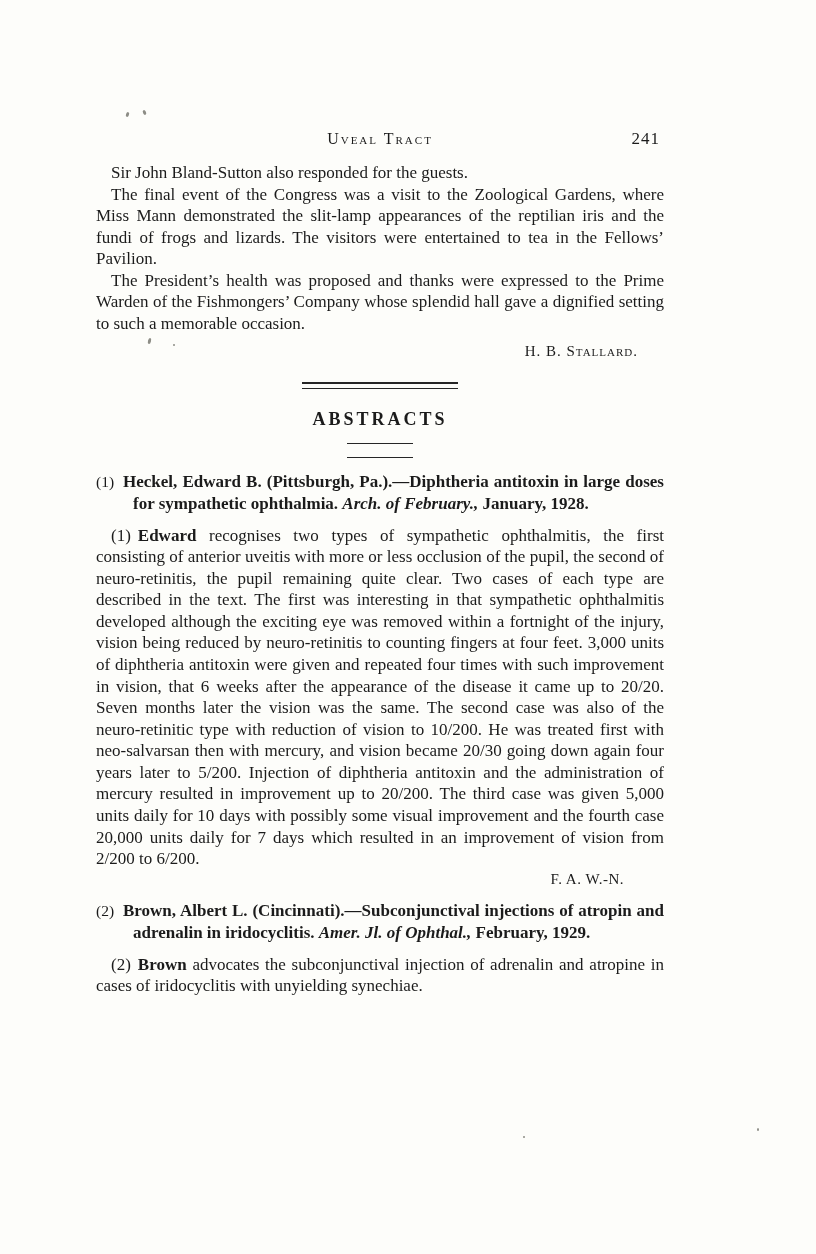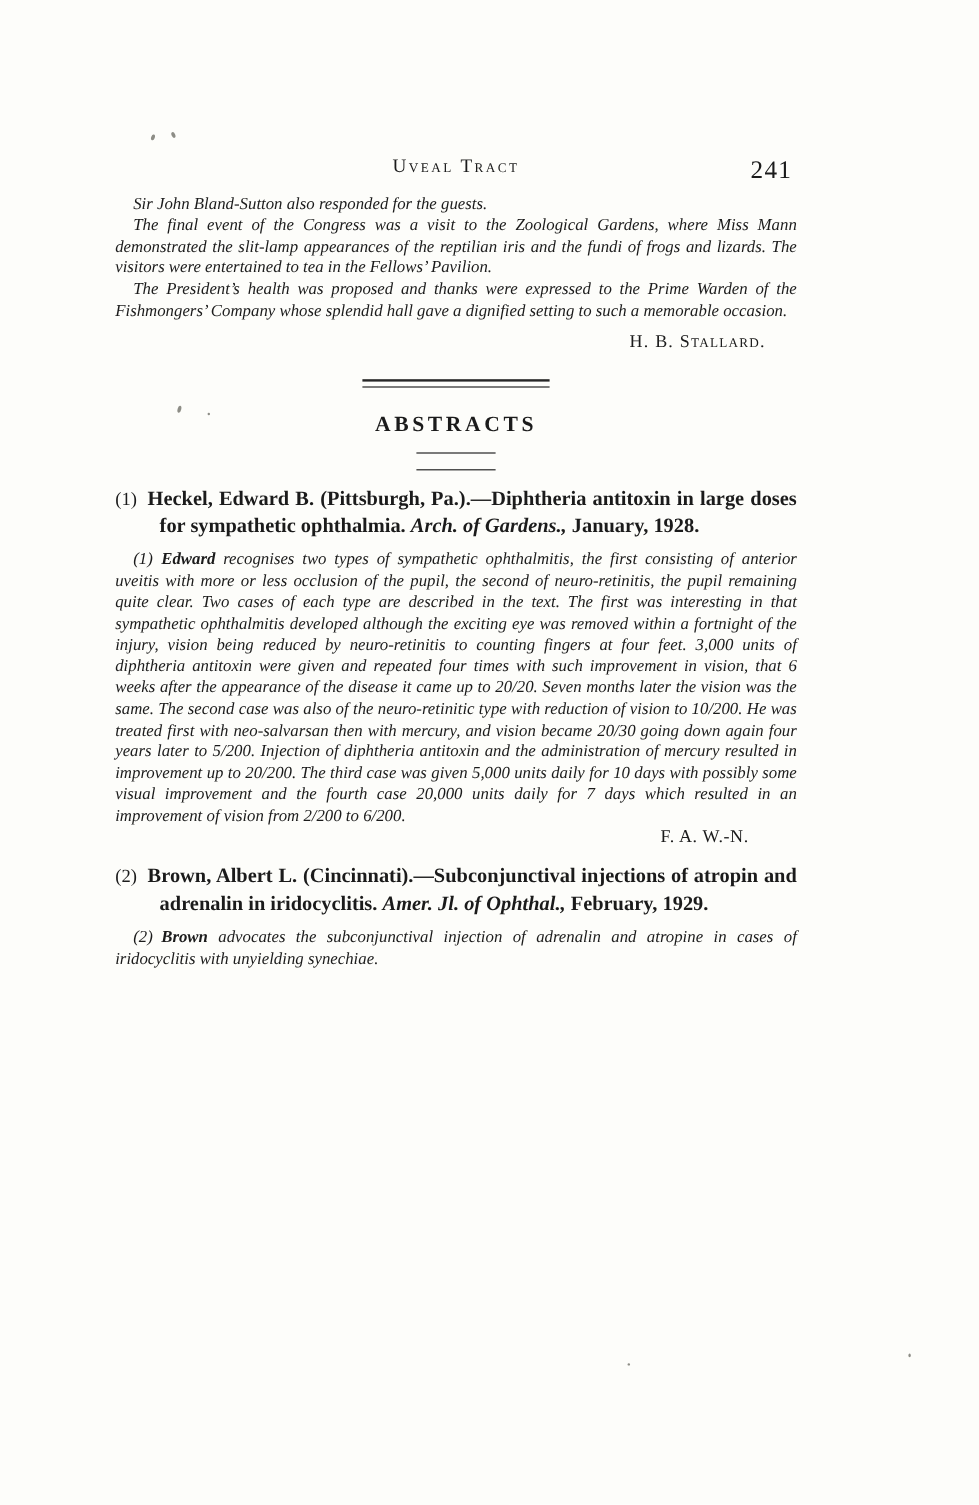--- a/index.html
+++ b/index.html
@@ -13,30 +13,29 @@
     font-family: "Liberation Serif", "DejaVu Serif", serif;
     padding: 130px 152px 0 96px;
     overflow: hidden;
   }
   
   .running-head { position: relative; height: 24px; margin-bottom: 8px; }
   .rh-title {
     position: absolute; left: 50%; transform: translateX(-50%);
     font-variant: small-caps; letter-spacing: 2px; font-size: 16px;
   }
-  .rh-num { position: absolute; right: 4px; top: -1px; font-size: 21px; letter-spacing: 1px; }
+  .rh-num { position: absolute; right: 4px; top: -1px; font-size: 17px; letter-spacing: 1px; }
 
   
   .para {
     margin: 0;
-    font-size: 14px;
+    font-size: 17px;
     line-height: 1.27;
     text-align: justify;
     text-indent: 15px;
-    font-style: italic;
   }
   .sig { margin: 5px 0 0 0; font-size: 15px; text-align: right; text-indent: 0; }
   .sig-intro { margin-right: 26px; font-variant: small-caps; letter-spacing: 1px; margin-top: 8px; }
   .sig-abs { margin-right: 40px; margin-top: 1px; letter-spacing: 0.5px; }
 
   
   .double-rule {
     width: 156px; height: 4px; margin: 22px auto 0 auto;
     border-top: 2.5px solid #262626; border-bottom: 1.5px solid #262626;
   }
@@ -100,21 +99,21 @@
 
   <div class="double-rule"></div>
 
   <h1 class="abstracts-title">ABSTRACTS</h1>
   <hr class="small-rule">
   <hr class="small-rule">
 
   <section class="entry">
     <p class="entry-head">
       <span class="num">(1)</span><span>Heckel, Edward B. (Pittsburgh, Pa.).—Diphtheria antitoxin in large doses for sympathetic ophthalmia.</span>
-      <span class="hj">Arch. of Gardens.,</span>
+      <span class="hj">Arch. of February.,</span>
       <span>January, 1928.</span>
     </p>
     <p class="para">
       <span class="bnum">(1)</span><span class="blead">Edward</span>
       <span>recognises two types of sympathetic ophthalmitis, the first consisting of anterior uveitis with more or less occlusion of the pupil, the second of neuro-retinitis, the pupil remaining quite clear. Two cases of each type are described in the text. The first was interesting in that sympathetic ophthalmitis developed although the exciting eye was removed within a fortnight of the injury, vision being reduced by neuro-retinitis to counting fingers at four feet. 3,000 units of diphtheria antitoxin were given and repeated four times with such improvement in vision, that 6 weeks after the appearance of the disease it came up to 20/20. Seven months later the vision was the same. The second case was also of the neuro-retinitic type with reduction of vision to 10/200. He was treated first with neo-salvarsan then with mercury, and vision became 20/30 going down again four years later to 5/200. Injection of diphtheria antitoxin and the administration of mercury resulted in improvement up to 20/200. The third case was given 5,000 units daily for 10 days with possibly some visual improvement and the fourth case 20,000 units daily for 7 days which resulted in an improvement of vision from 2/200 to 6/200.</span>
     </p>
     <p class="sig sig-abs">F. A. W.-N.</p>
   </section>
 
   <section class="entry">

